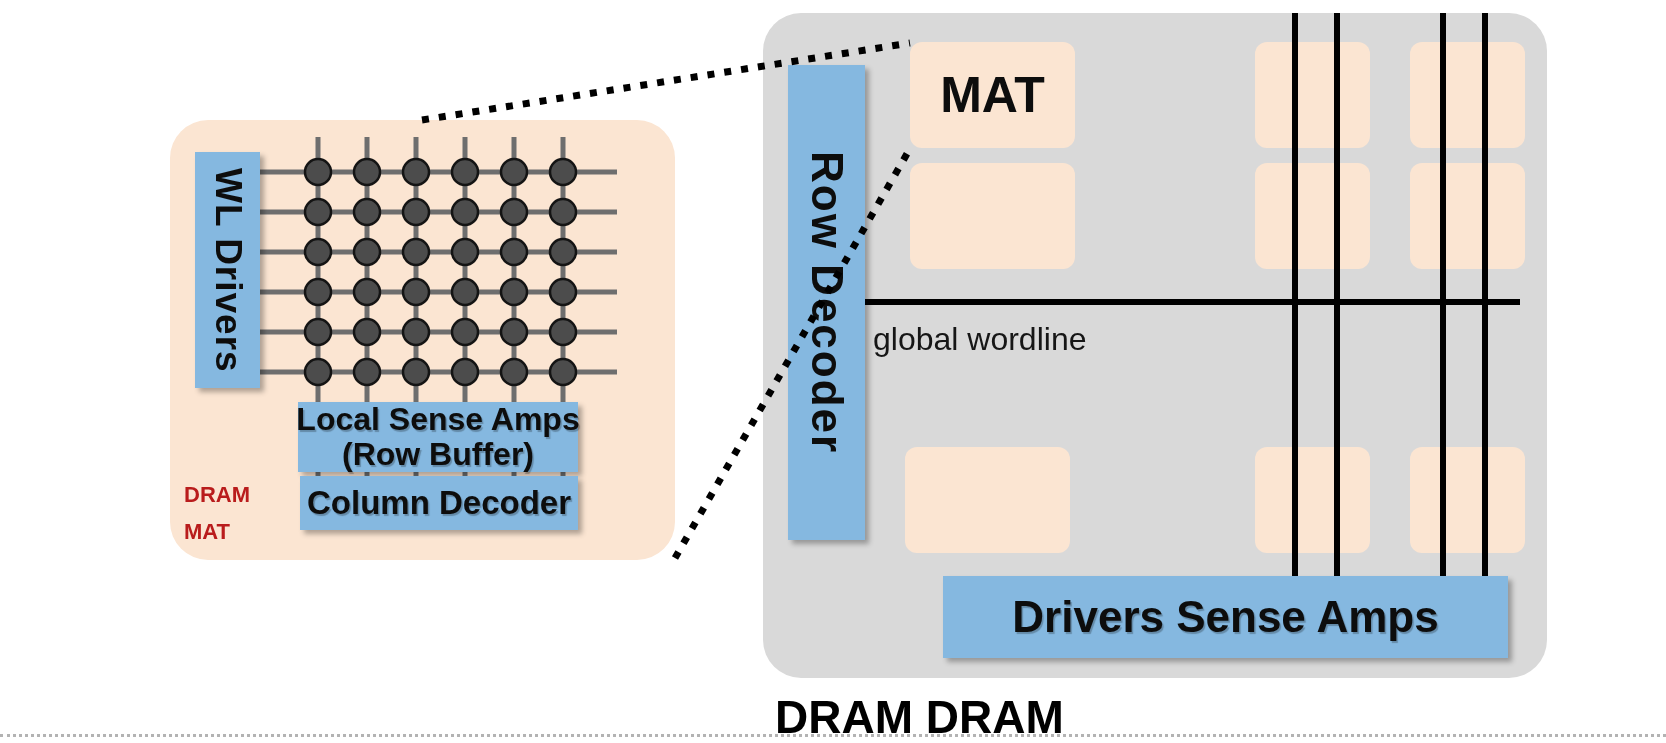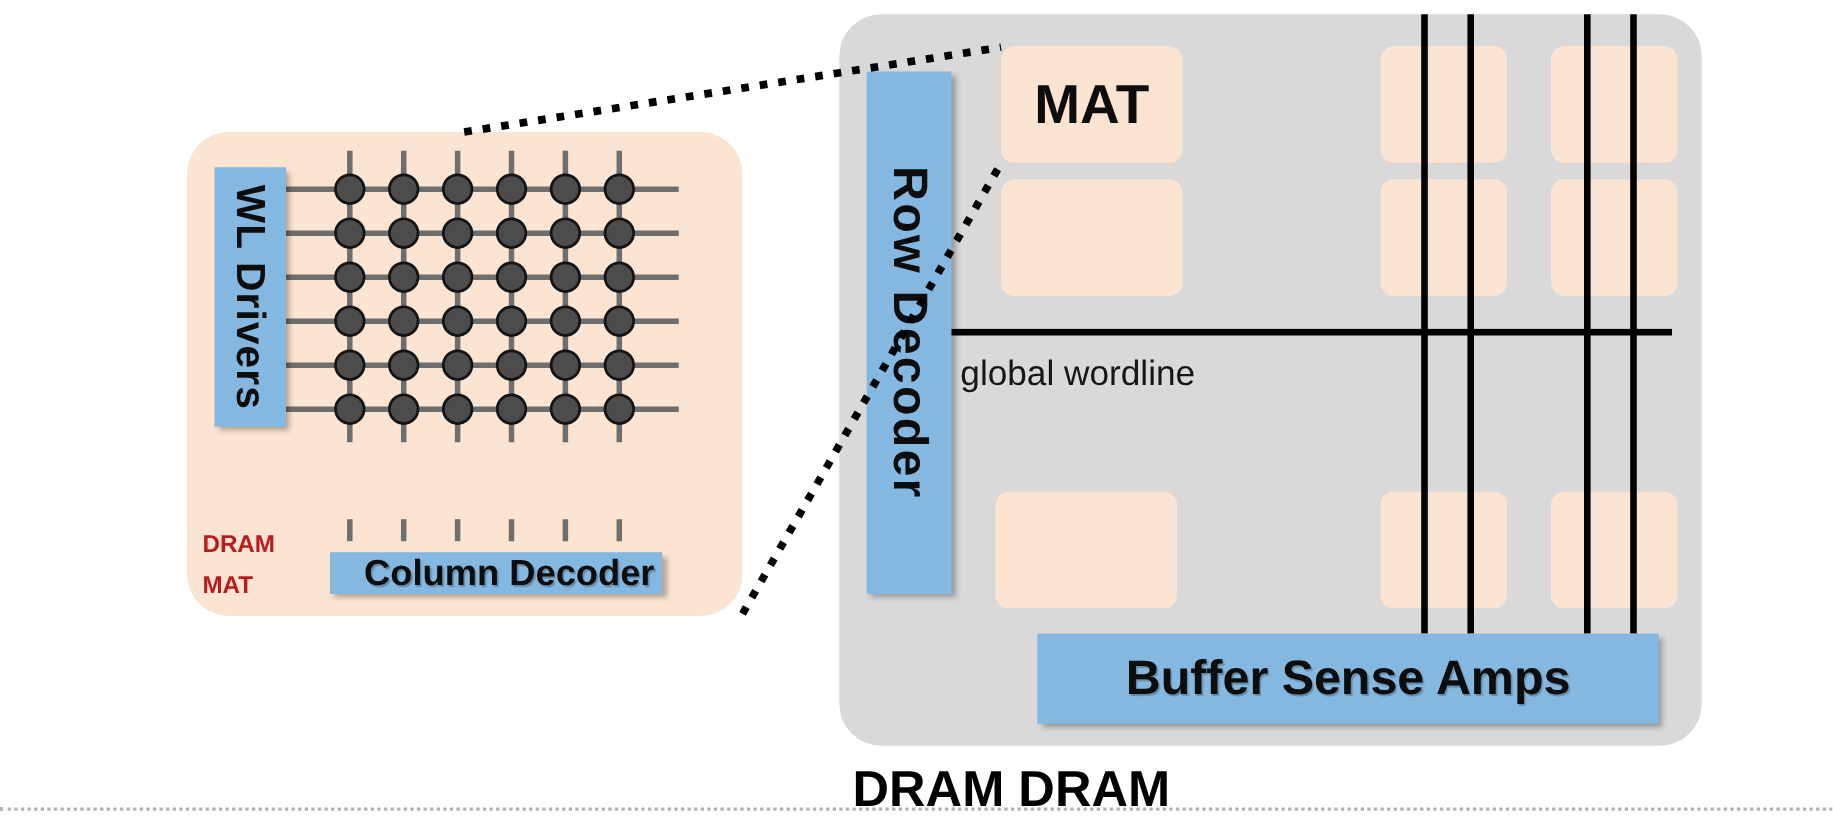--- a/index.html
+++ b/index.html
@@ -20,21 +20,21 @@
     display:flex; align-items:center; justify-content:center;
     box-shadow:4px 4px 5px rgba(0,0,0,0.30);
   }
   .bartext{font-weight:bold; color:#0d0d0d; white-space:nowrap;
            text-shadow:1.5px 1.5px 1px rgba(0,0,0,0.25);}
   .vtext{writing-mode:vertical-rl; text-orientation:mixed;}
   .wl-bar{left:25px; top:32px; width:65px; height:236px;}
   .wl-bar .bartext{font-size:37px; letter-spacing:1px; text-shadow:none;}
   .lsa-bar{left:128px; top:282px; width:280px; height:70px;}
   .lsa-bar .bartext{font-size:32px; line-height:35px; text-align:center;}
-  .cd-bar{left:130px; top:382px; width:278px; height:38px;padding-left:24px;}
+  .cd-bar{left:130px; top:356px; width:278px; height:54px;}
   .cd-bar .bartext{font-size:33px;}
   .grid-svg{position:absolute; left:0; top:0; width:505px; height:440px;}
   .dram-mat-label{
     position:absolute; left:14px; top:356px; font-size:22px; font-weight:bold;
     line-height:37px; color:#b91c1c; white-space:nowrap;
   }
   .rd-bar{left:25px; top:52px; width:77px; height:475px;}
   .rd-bar .bartext{font-size:44px; letter-spacing:2px; text-shadow:none;}
   .mat-block{position:absolute; background:var(--peach); border-radius:12px;
              display:flex; align-items:center; justify-content:center;}
@@ -124,20 +124,26 @@
         <circle cx="246" cy="252" r="13" fill="#4c4c4c" stroke="#141414" stroke-width="2.5"></circle>
         <circle cx="295" cy="252" r="13" fill="#4c4c4c" stroke="#141414" stroke-width="2.5"></circle>
         <circle cx="344" cy="252" r="13" fill="#4c4c4c" stroke="#141414" stroke-width="2.5"></circle>
         <circle cx="393" cy="252" r="13" fill="#4c4c4c" stroke="#141414" stroke-width="2.5"></circle>
       </svg>
 
     <div class="bluebar wl-bar">
       <span class="bartext vtext">WL Drivers</span>
     </div>
 
+    <div class="bluebar lsa-bar">
+      <span class="bartext">
+        <span>Local Sense Amps</span><br>
+        <span>(Row Buffer)</span>
+      </span>
+    </div>
 
     <div class="bluebar cd-bar">
       <span class="bartext">Column Decoder</span>
     </div>
 
     <div class="dram-mat-label">
       <span>DRAM</span><br>
       <span>MAT</span>
     </div>
   </div>
@@ -161,21 +167,21 @@
 
     <div class="wordline"></div>
     <div class="bitline bl1"></div>
     <div class="bitline bl2"></div>
     <div class="bitline bl3"></div>
     <div class="bitline bl4"></div>
 
     <div class="wire-label gw-label">global wordline</div>
 
     <div class="bluebar gsa-bar">
-      <span class="bartext">Buffer Sense Amps</span>
+      <span class="bartext">Drivers Sense Amps</span>
     </div>
   </div>
 
   <div class="bank-caption">DRAM DRAM</div>
 
   <svg class="connector-overlay" viewBox="0 0 1666 743" xmlns="http://www.w3.org/2000/svg">
     <line x1="422" y1="120" x2="910" y2="43" stroke="#000000" stroke-width="7" stroke-dasharray="7 10"></line>
     <line x1="675" y1="558" x2="908" y2="152" stroke="#000000" stroke-width="7" stroke-dasharray="7 10"></line>
   </svg>
 

